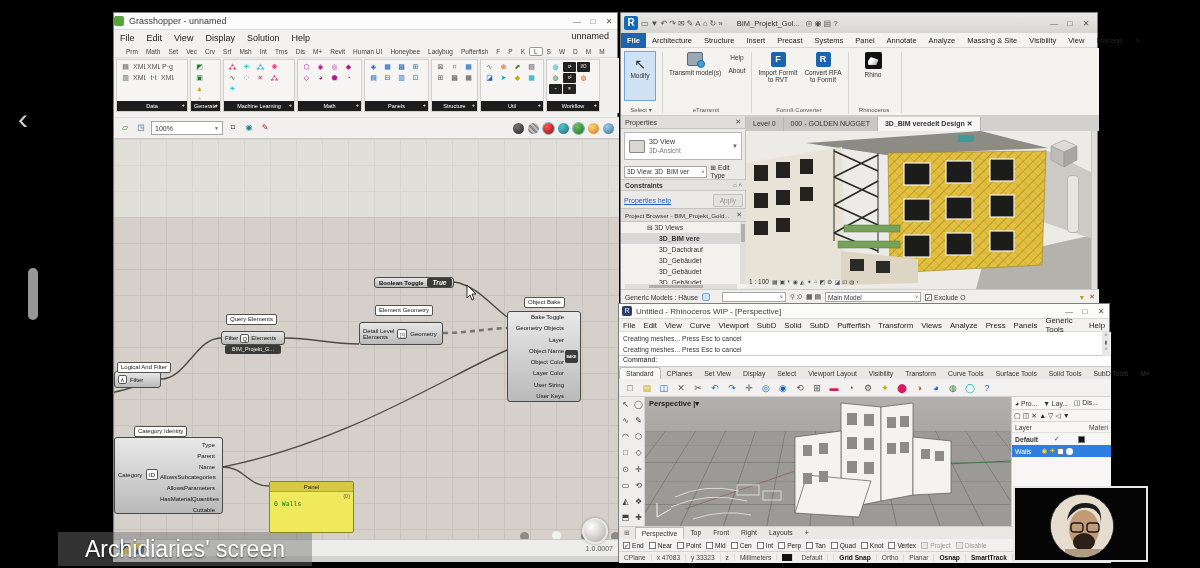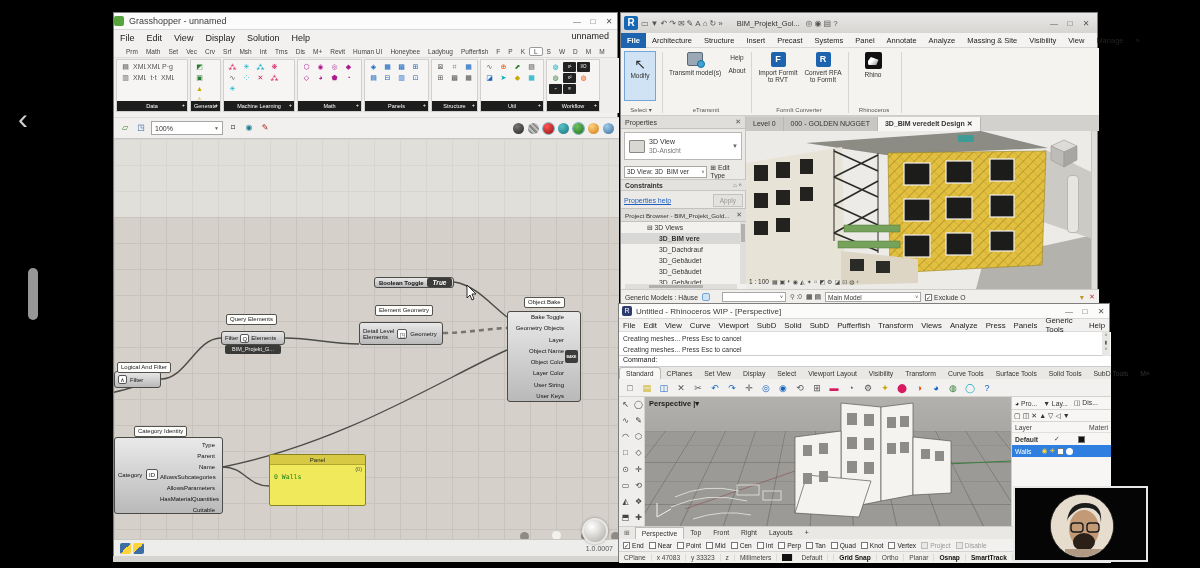--- a/index.html
+++ b/index.html
@@ -408,21 +408,21 @@
           <div class="ci-row">Type</div>
           <div class="ci-row">Parent</div>
           <div class="ci-row">Name</div>
           <div class="ci-row">AllowsSubcategories</div>
           <div class="ci-row">AllowsParameters</div>
           <div class="ci-row">HasMaterialQuantities</div>
           <div class="ci-row">Cuttable</div>
         </div>
     </div>
 
-    <div class="panel-node" style="left:155px;top:441px;width:97px;height:52px;z-index:3">
+    <div class="panel-node" style="left:155px;top:468px;width:85px;height:52px;z-index:3">
       <div class="panel-head">Panel</div>
       <div class="panel-badge">{0}</div>
       <div class="panel-val">0 Walls</div>
     </div>
 
     <svg class="abs" style="left:352px;top:272px;z-index:5" width="12" height="16">
       <polygon points="1,0 1,13 4,10 6,15 8,14 6,9 10,9" fill="#fff" stroke="#000" stroke-width="0.8"></polygon>
     </svg>
 
     <span class="dot" style="left:406px;top:519px"></span>
@@ -917,13 +917,14 @@
         <ellipse cx="33" cy="34" rx="15" ry="19" fill="#c29a76"></ellipse>
         <path d="M16,26 Q18,8 34,8 Q52,8 50,28 Q50,18 42,14 Q30,10 22,18 Q17,22 16,26 Z" fill="#1c1c1c"></path>
         <ellipse cx="33" cy="47" rx="11" ry="9" fill="#2a2018"></ellipse>
         <rect x="20" y="28" width="12" height="9" rx="3" fill="none" stroke="#1a1a1a" stroke-width="1.4"></rect>
         <rect x="36" y="28" width="12" height="9" rx="3" fill="none" stroke="#1a1a1a" stroke-width="1.4"></rect>
         <rect x="14" y="54" width="40" height="10" fill="#b09a84"></rect>
       </svg>
     </div>
   </div>
 
+  <div class="screen-label">Archidiaries' screen</div>
 </div>
 
 </body></html>

